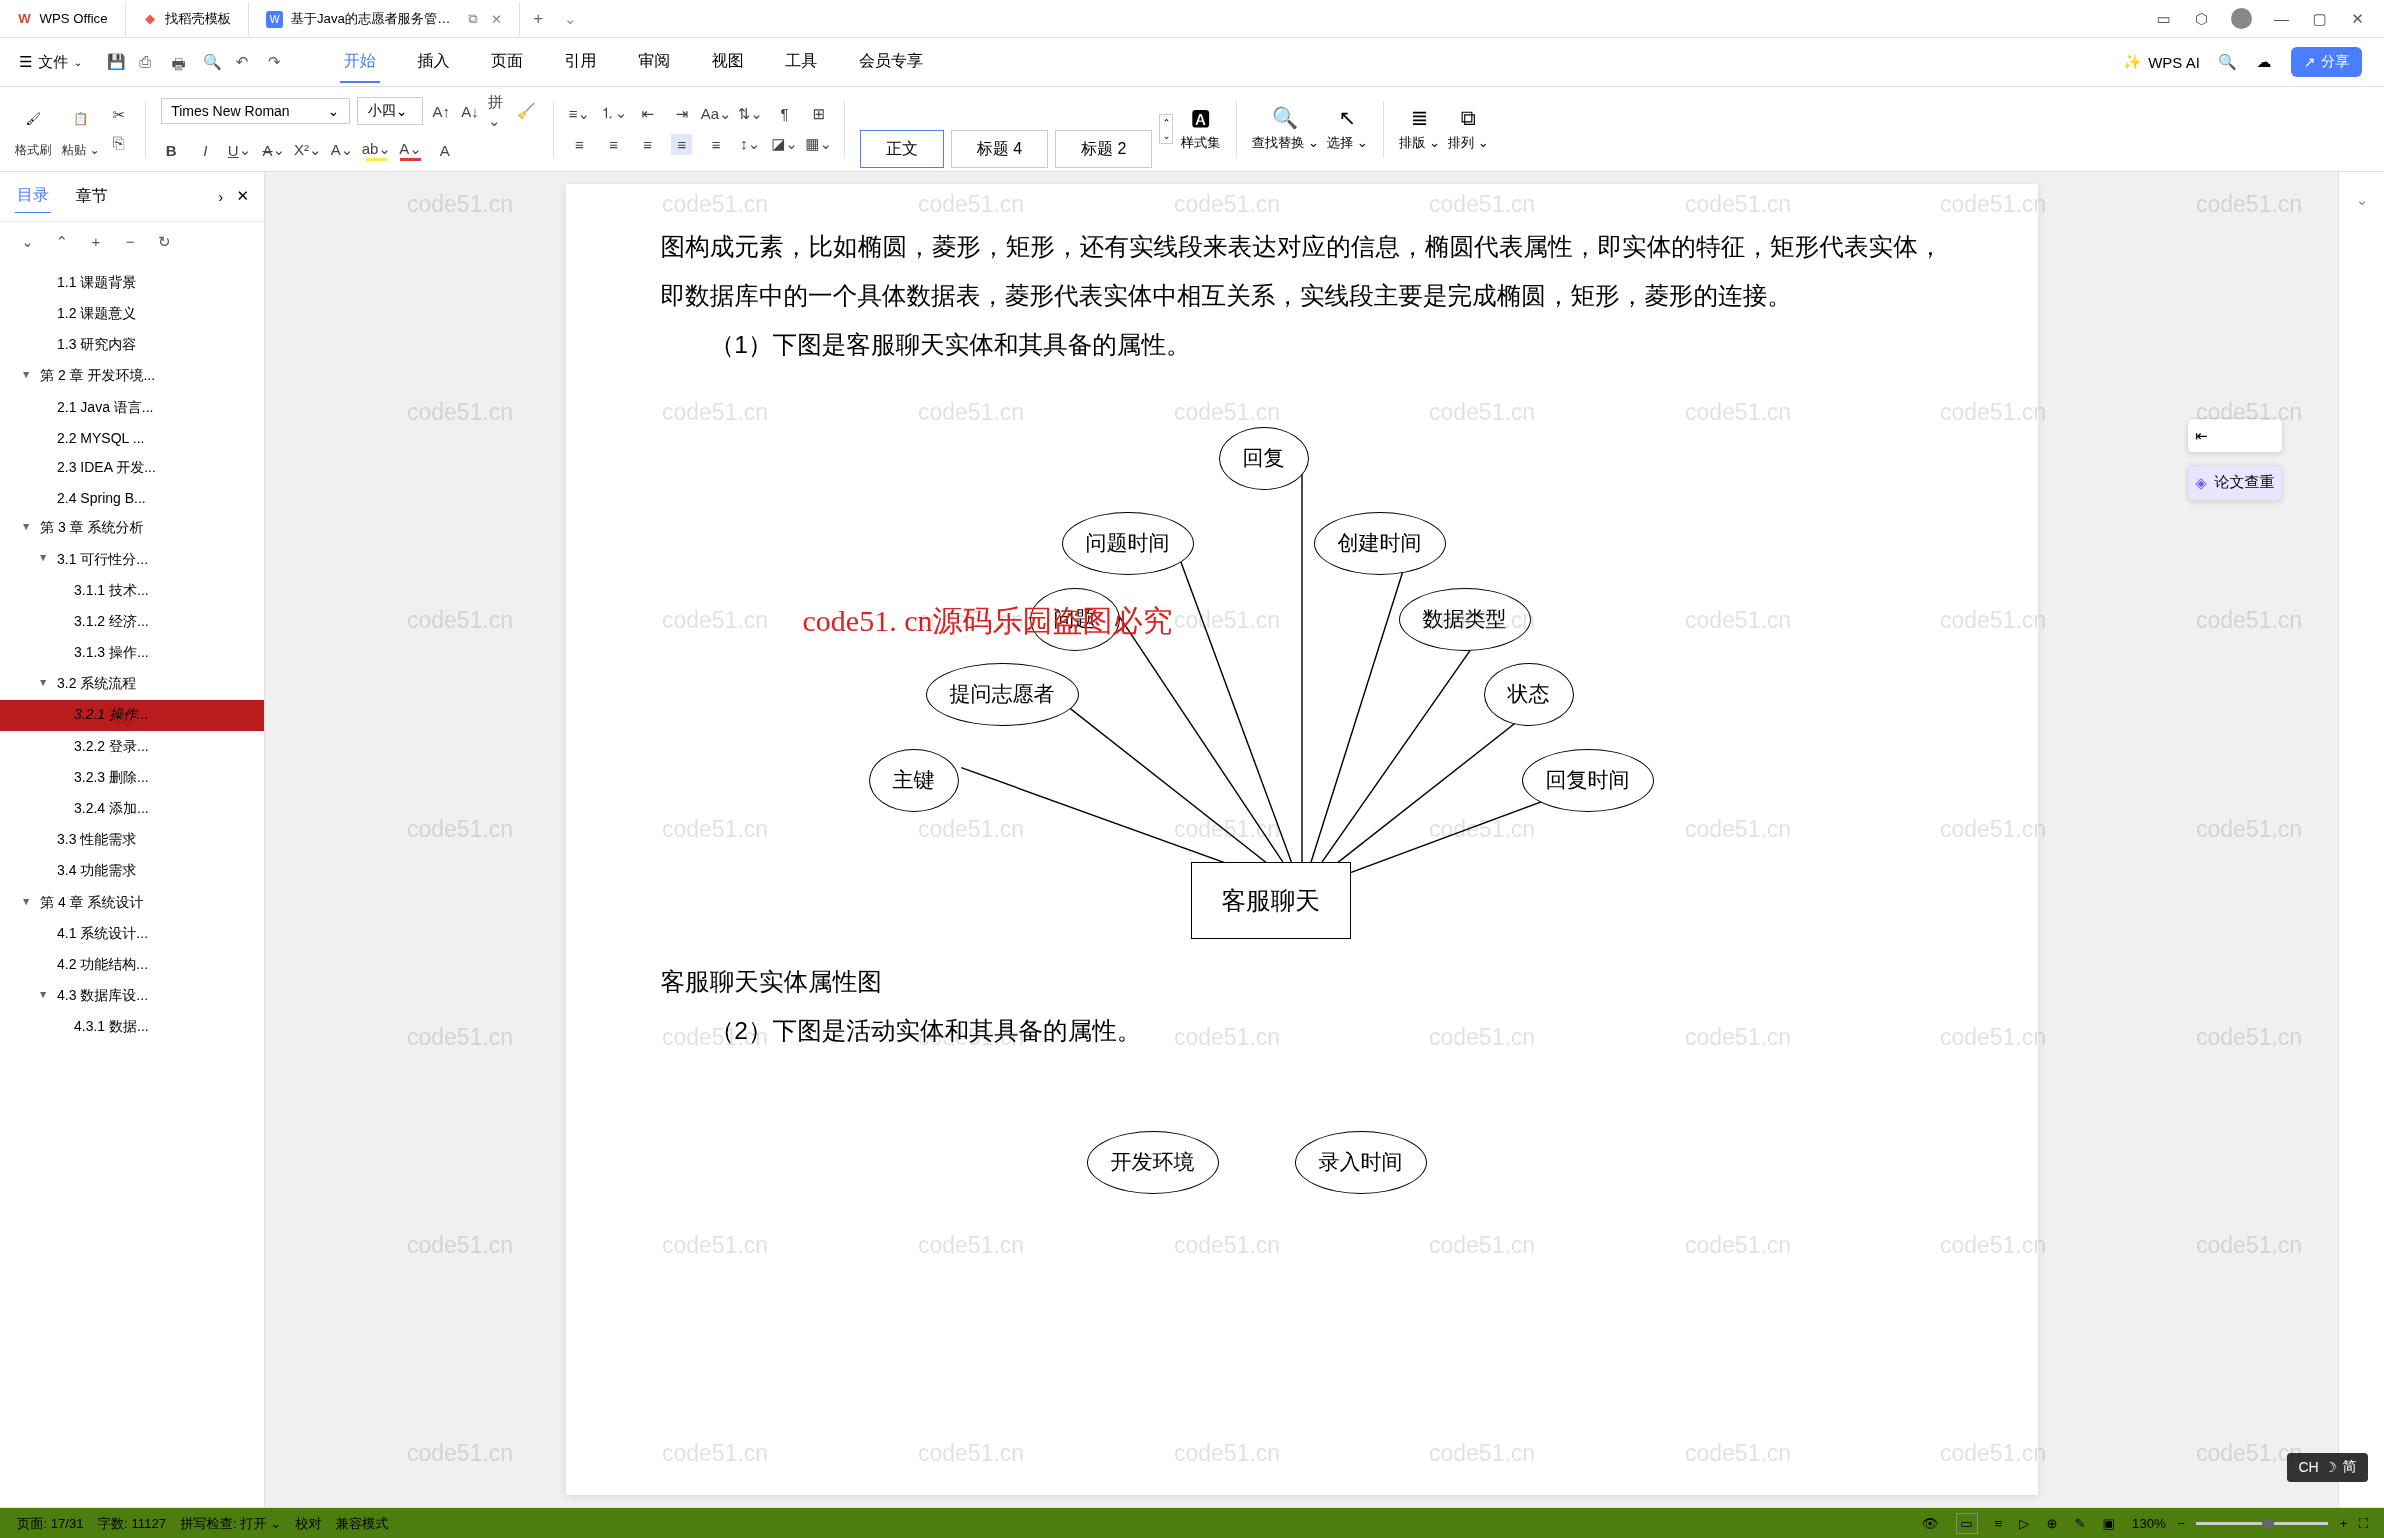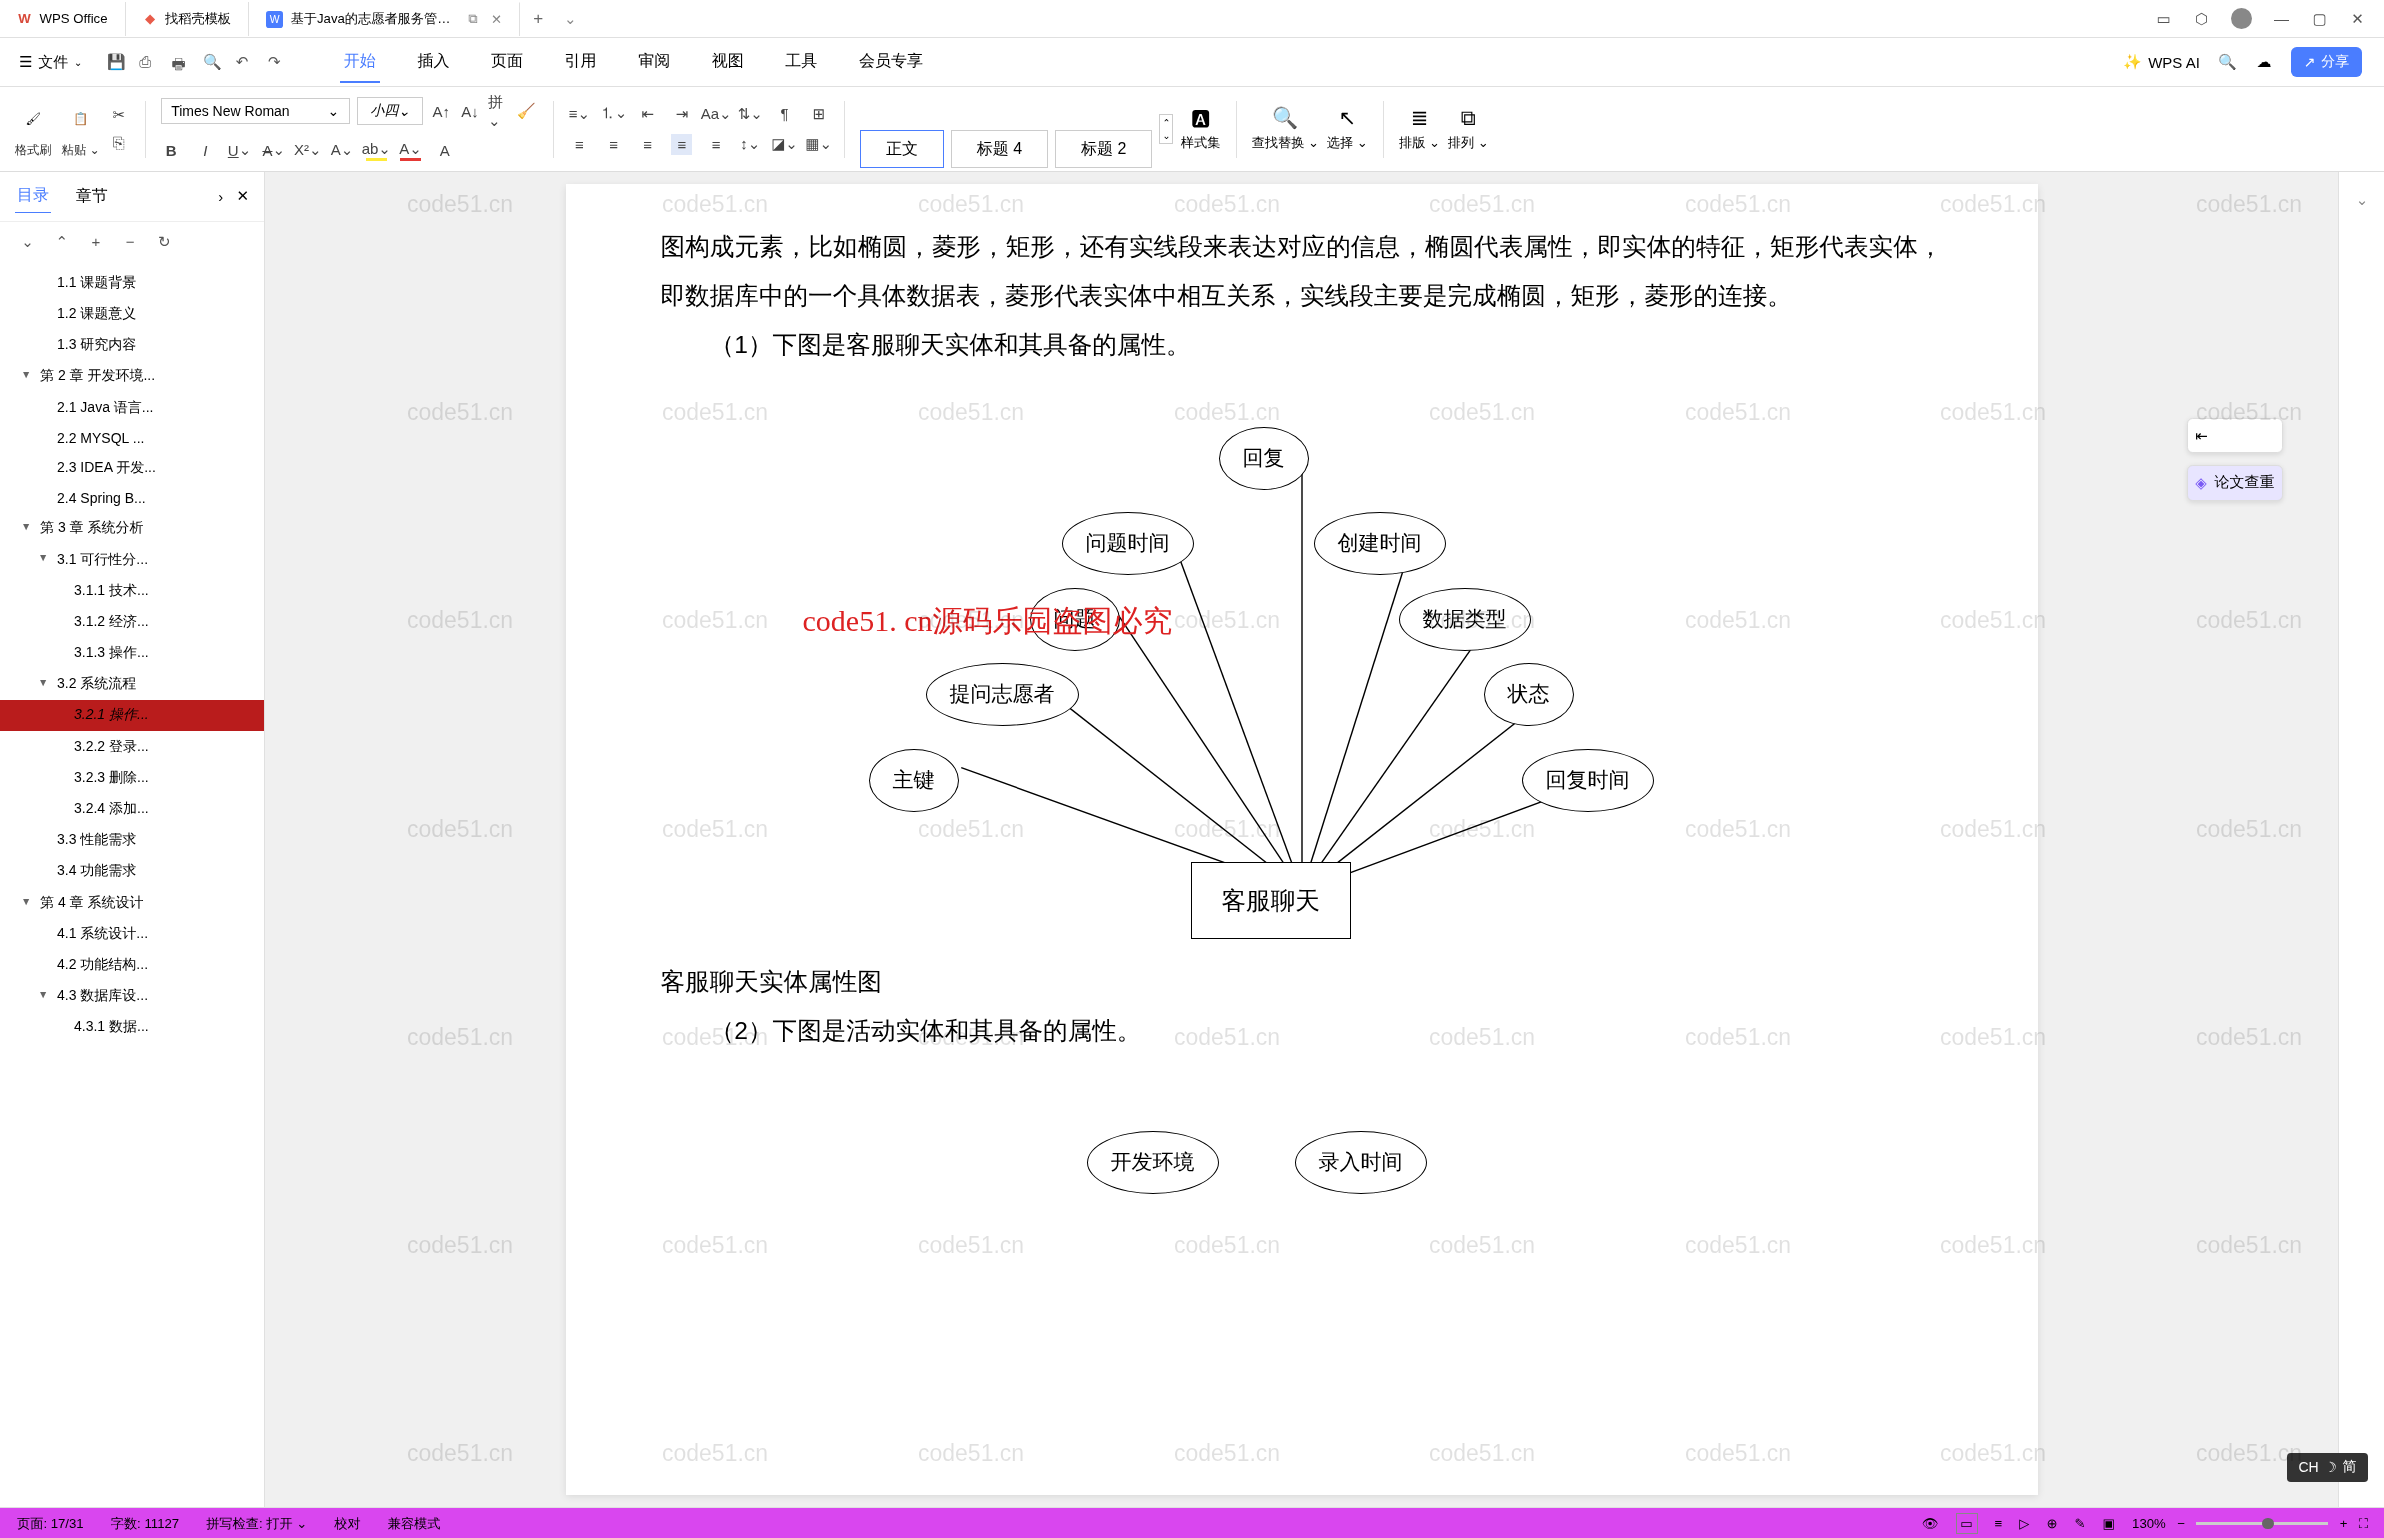--- a/index.html
+++ b/index.html
@@ -28,21 +28,21 @@
 .share-btn { background: #4a7dff; color: #fff; padding: 5.7px 13.2px; border-radius: 5.7px; display: flex; align-items: center; gap: 5.7px; font-size: 14px; }
 
 
 .toolbar { height: 85px; background: #fff; display: flex; align-items: center; padding: 5.7px 13.2px; gap: 7.6px; border-bottom: 0.9px solid #ddd; }
 .tool-group { display: flex; flex-direction: column; align-items: center; gap: 3.8px; font-size: 12.3px; }
 .tool-btn-lg { width: 40px; height: 40px; display: flex; align-items: center; justify-content: center; }
 .tool-label { font-size: 12.3px; color: #333; }
 .divider { width: 0.9px; height: 57px; background: #e0e0e0; margin: 0 7.6px; }
 .font-select { display: flex; align-items: center; gap: 7.6px; }
 .font-name { border: 0.9px solid #ccc; padding: 3.8px 9.5px; font-size: 14px; width: 189px; display: flex; justify-content: space-between; align-items: center; }
-.font-size { border: 0.9px solid #ccc; padding: 3.8px 9.5px; font-size: 14px; width: 66px; display: flex; justify-content: center; align-items: center; font-style: italic; }
+.font-size { border: 0.9px solid #ccc; padding: 3.8px 9.5px; font-size: 14px; width: 66px; display: flex; justify-content: flex-start; align-items: center; }
 .tool-row { display: flex; gap: 13.2px; align-items: center; }
 .tool-icon { width: 21px; height: 21px; display: flex; align-items: center; justify-content: center; color: #444; }
 .style-box { border: 0.9px solid #ccc; padding: 7.6px 24.6px; font-size: 16px; cursor: pointer; margin-top: 40px; }
 .style-box.active { border: 1.4px solid #4a7dff; }
 .style-scroll { display: flex; flex-direction: column; gap: 1.9px; border: 0.9px solid #ccc; padding: 1.9px; }
 .style-scroll span { font-size: 9.5px; cursor: pointer; }
 .tool-right-group { display: flex; flex-direction: column; align-items: center; gap: 3.8px; font-size: 13.2px; }
 
 
 .main { display: flex; height: calc(100% - 38px - 49px - 85px - 32px); }
@@ -83,21 +83,21 @@
 .wm-text { position: absolute; color: rgba(0,0,0,0.12); font-size: 23px; font-family: sans-serif; }
 .wm-red { position: absolute; color: #d22; font-size: 30px; font-weight: 500; font-family: "SimSun", serif; }
 
 
 .right-panel { width: 47px; background: #fff; border-left: 0.9px solid #e0e0e0; padding-top: 19px; display: flex; flex-direction: column; align-items: center; gap: 19px; }
 .right-float { position: absolute; right: 55px; top: 246px; display: flex; flex-direction: column; gap: 11.4px; }
 .float-btn { background: #fff; border: 0.9px solid #ddd; border-radius: 5.7px; padding: 7.6px; display: flex; align-items: center; gap: 7.6px; box-shadow: 0 1.9px 5.7px rgba(0,0,0,0.1); }
 .float-btn.purple { background: #e8e5ff; }
 
 
-.statusbar { height: 32px; background: #d946ef; border-top: 0.9px solid #e0e0e0; display: flex; align-items: center; padding: 0 17px; font-size: 13.2px; gap: 27px; }
+.statusbar { height: 32px; background: #4d7c0f; border-top: 0.9px solid #e0e0e0; display: flex; align-items: center; padding: 0 17px; font-size: 13.2px; gap: 14px; }
 .statusbar-right { margin-left: auto; display: flex; align-items: center; gap: 17px; }
 .zoom-controls { display: flex; align-items: center; gap: 11.4px; }
 .zoom-track { width: 132px; height: 3.8px; background: #ccc; position: relative; }
 .zoom-thumb { position: absolute; left: 50%; top: -3.8px; width: 11.4px; height: 11.4px; background: #666; border-radius: 50%; }
 
 
 .ime-indicator { position: absolute; right: 17px; bottom: 57px; background: #333; color: #fff; padding: 5.7px 11.4px; border-radius: 3.8px; font-size: 14px; display: flex; gap: 5.7px; align-items: center; }
 </style>
 </head>
 <body>

